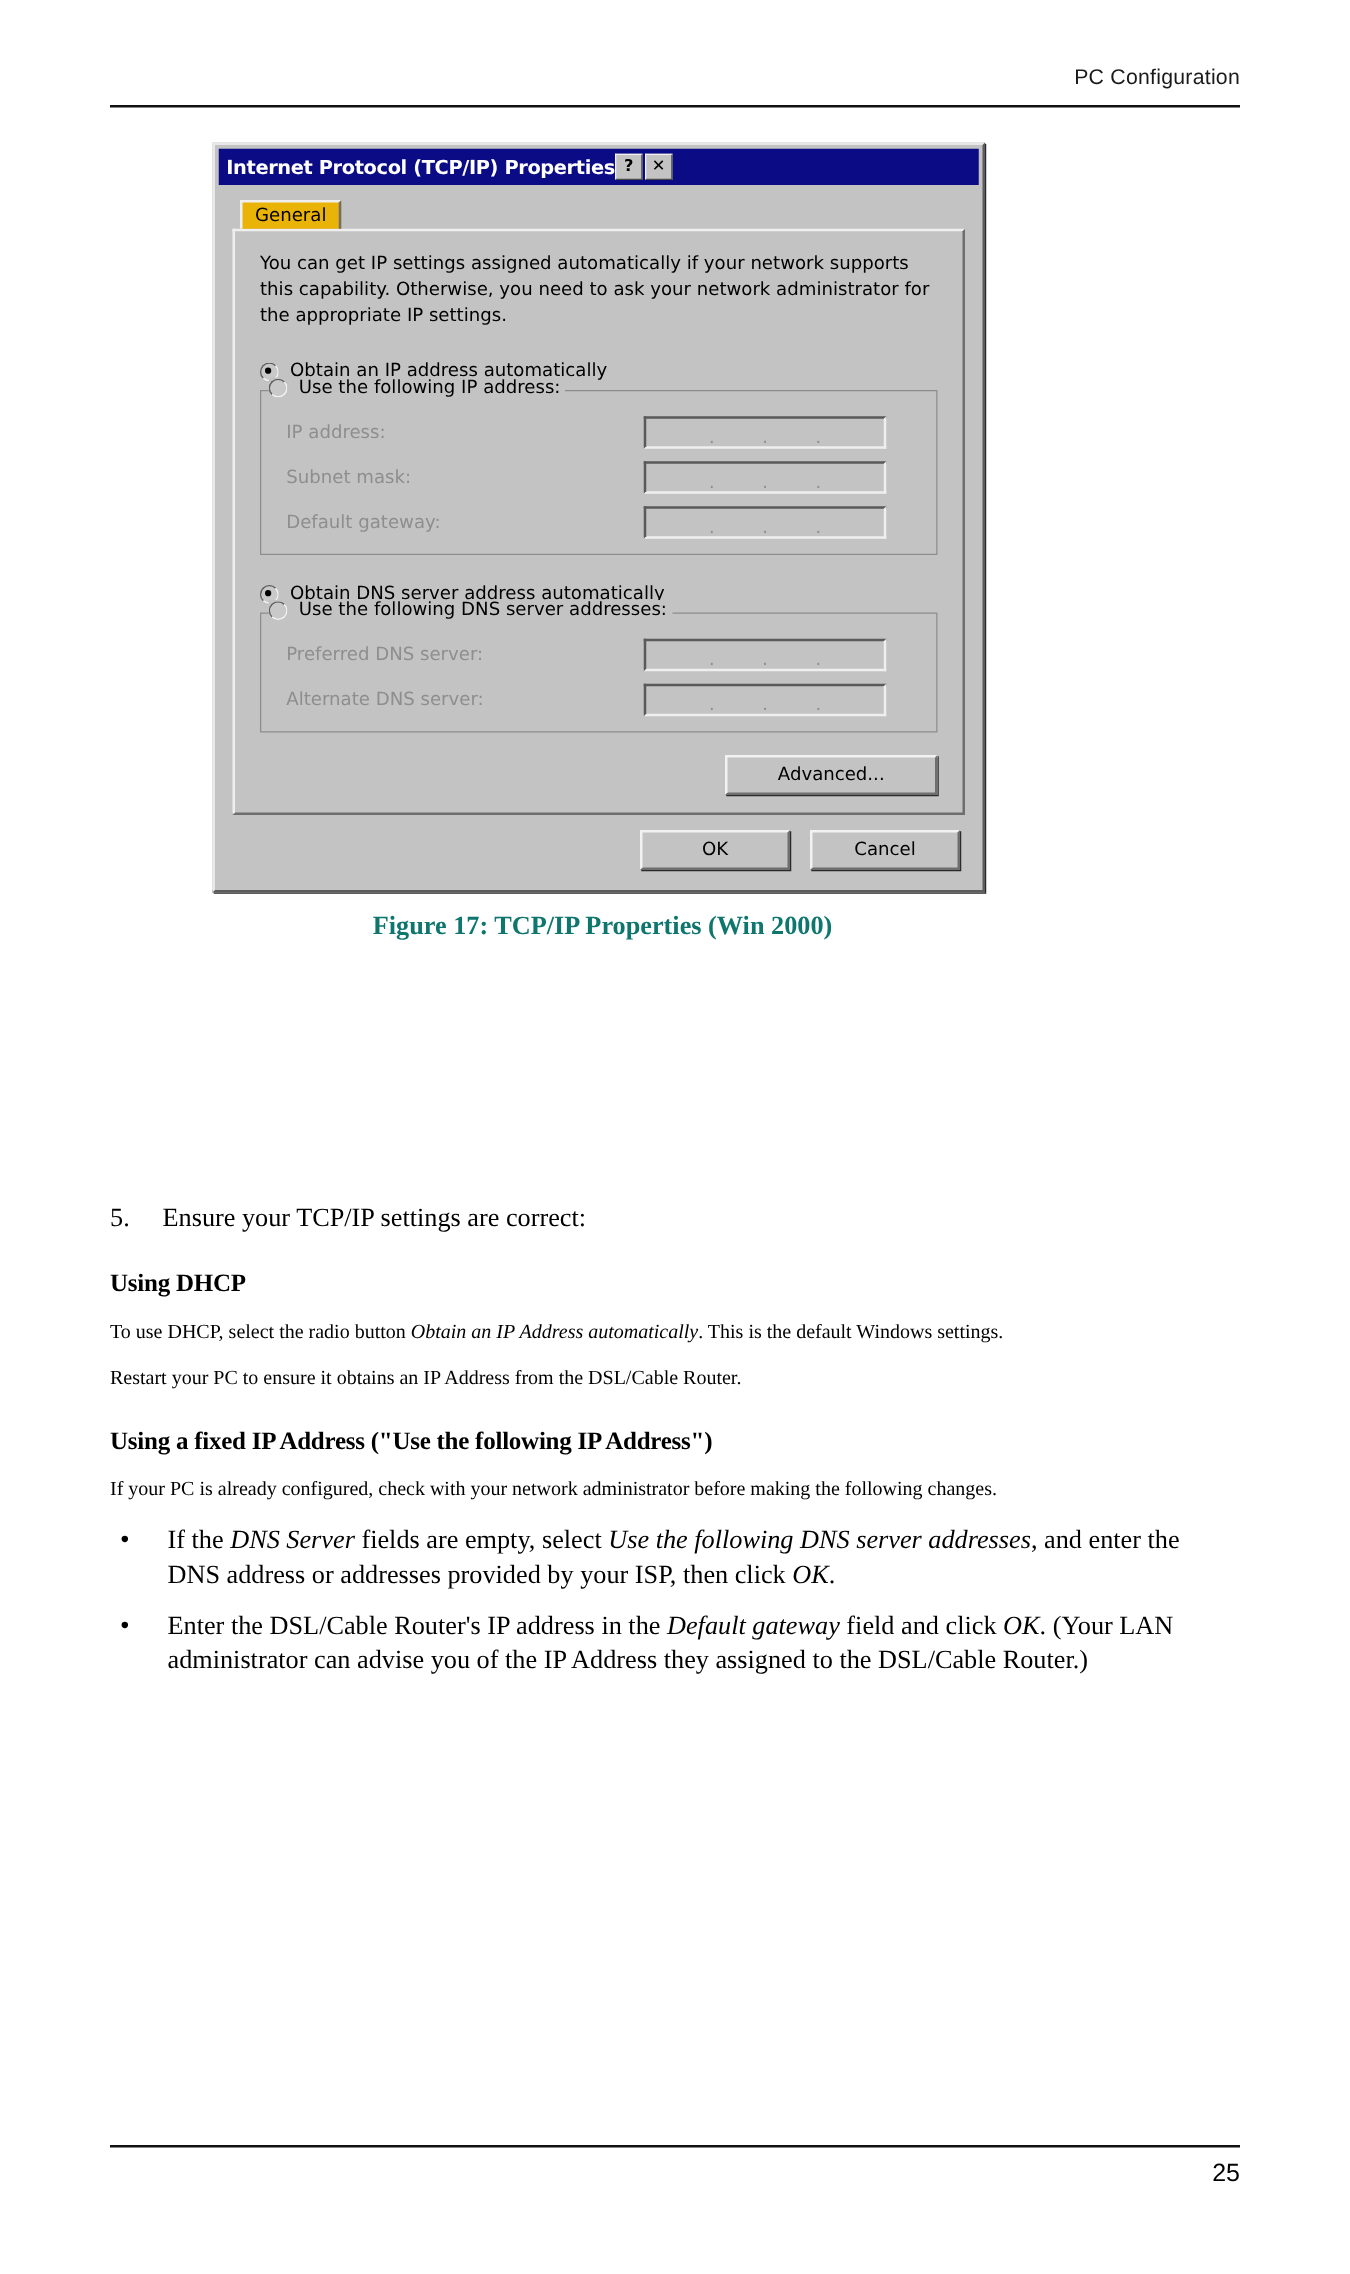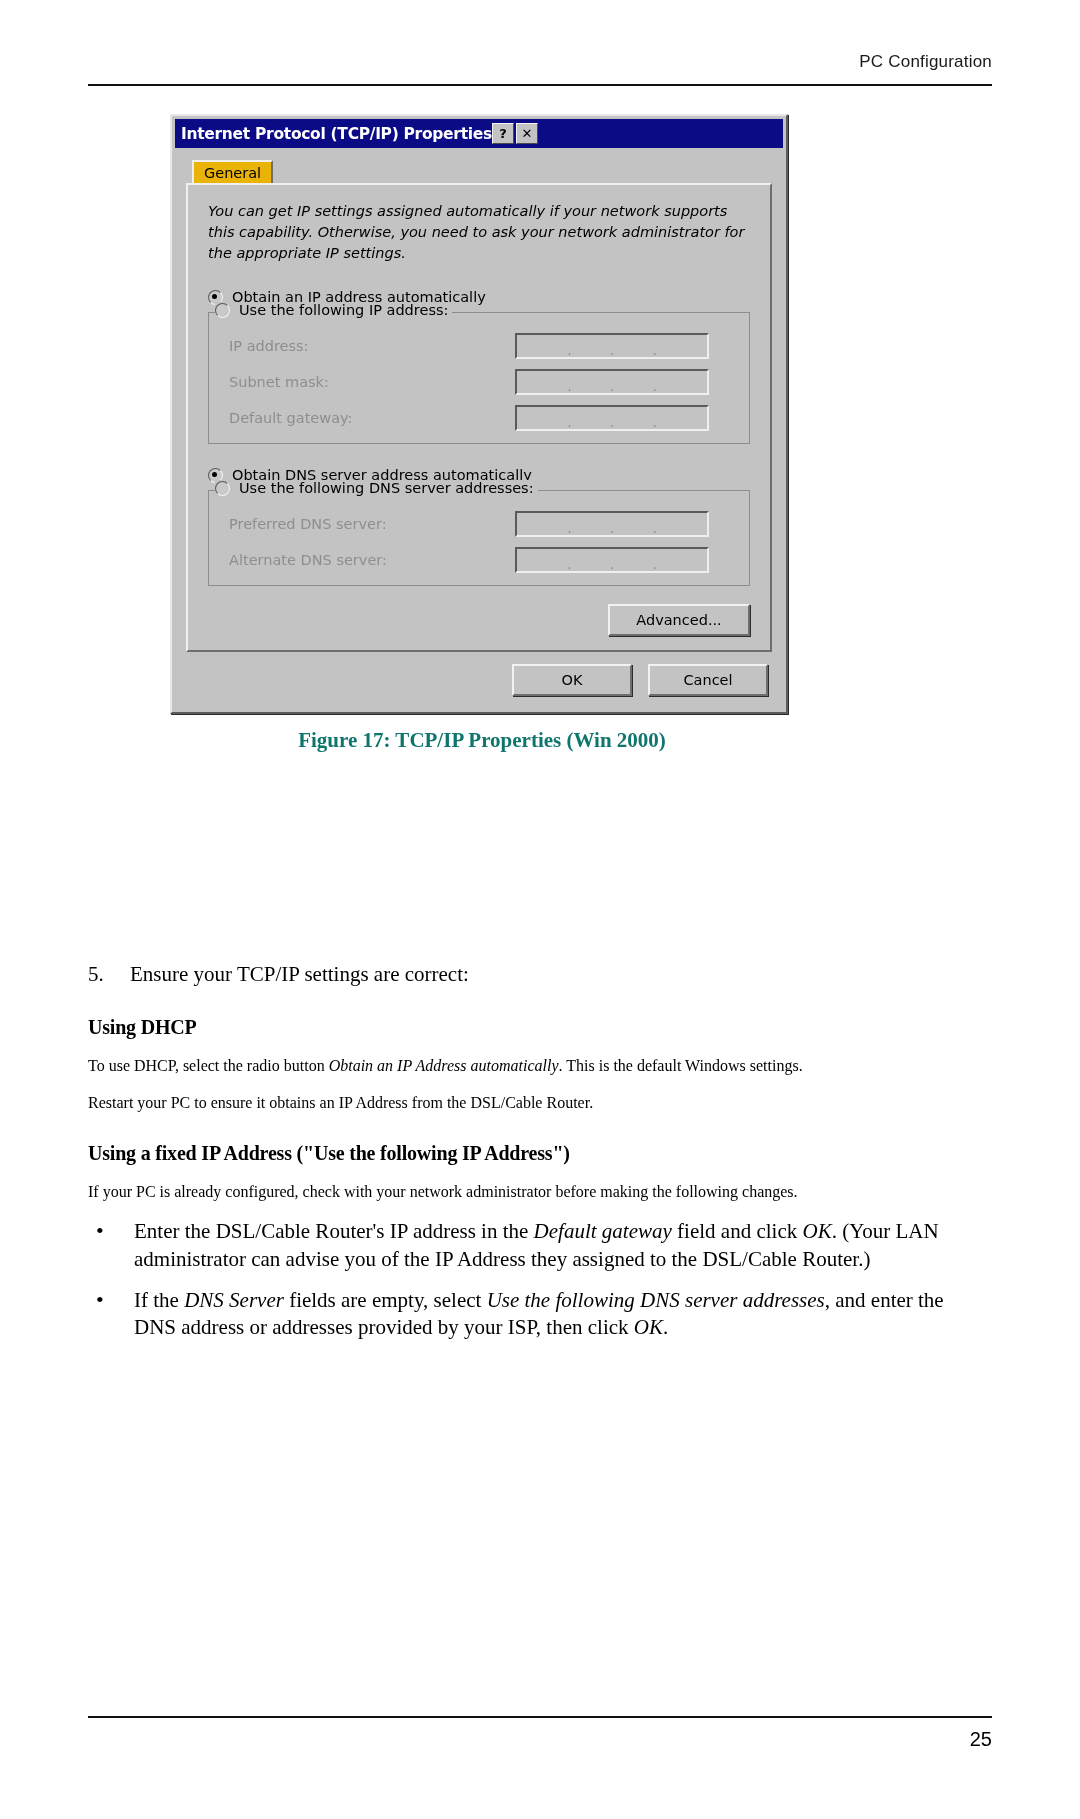--- a/index.html
+++ b/index.html
@@ -124,21 +124,21 @@
     background: #c3c3c3;
     box-sizing: border-box;
   }
   .intro-text {
     font-family: "DejaVu Sans", sans-serif;
     font-size: 14.5px;
     line-height: 1.45;
     color: #000000;
     margin-bottom: 22px;
   }
-  .intro-text div { white-space: nowrap; font-style: italic; }
+  .intro-text div { white-space: nowrap; }
 
   .radio-row {
     display: flex;
     align-items: center;
     gap: 9px;
     font-family: "DejaVu Sans", sans-serif;
     font-size: 14.5px;
     color: #000000;
     height: 22px;
   }
@@ -236,21 +236,21 @@
     border-right: 2px solid #6e6e6e;
     border-bottom: 2px solid #6e6e6e;
     box-shadow: 1px 1px 0 0 #2b2b2b;
     font-family: "DejaVu Sans", sans-serif;
     font-size: 14.5px;
     color: #000000;
     padding: 6px 0;
     text-align: center;
     box-sizing: border-box;
   }
-  .btn-advanced { width: 142px; }
+  .btn-advanced { width: 170px; }
   .footer-btns {
     display: flex;
     justify-content: flex-end;
     gap: 16px;
     margin: 0 18px 16px 18px;
   }
   .btn-ok, .btn-cancel { width: 120px; }
 
   .fig-caption {
     margin-top: 14px;
@@ -472,19 +472,19 @@
 
   <p class="para"><span>To use DHCP, select the radio button </span><em>Obtain an IP Address automatically</em><span>. This is the default Windows settings.</span></p>
 
   <p class="para">Restart your PC to ensure it obtains an IP Address from the DSL/Cable Router.</p>
 
   <h2 class="section">Using a fixed IP Address ("Use the following IP Address")</h2>
 
   <p class="para">If your PC is already configured, check with your network administrator before making the following changes.</p>
 
   <ul class="bullets">
+    <li><span>If the </span><em>DNS Server</em><span> fields are empty, select </span><em>Use the following DNS server addresses</em><span>, and enter the DNS address or addresses provided by your ISP, then click </span><em>OK</em><span>.</span></li>
     <li><span>Enter the DSL/Cable Router's IP address in the </span><em>Default gateway</em><span> field and click </span><em>OK</em><span>. (Your LAN administrator can advise you of the IP Address they assigned to the DSL/Cable Router.)</span></li>
-    <li><span>If the </span><em>DNS Server</em><span> fields are empty, select </span><em>Use the following DNS server addresses</em><span>, and enter the DNS address or addresses provided by your ISP, then click </span><em>OK</em><span>.</span></li>
   </ul>
 </div>
 
 <div class="footer-rule"></div>
 <div class="page-number">25</div>
 
 </body></html>

